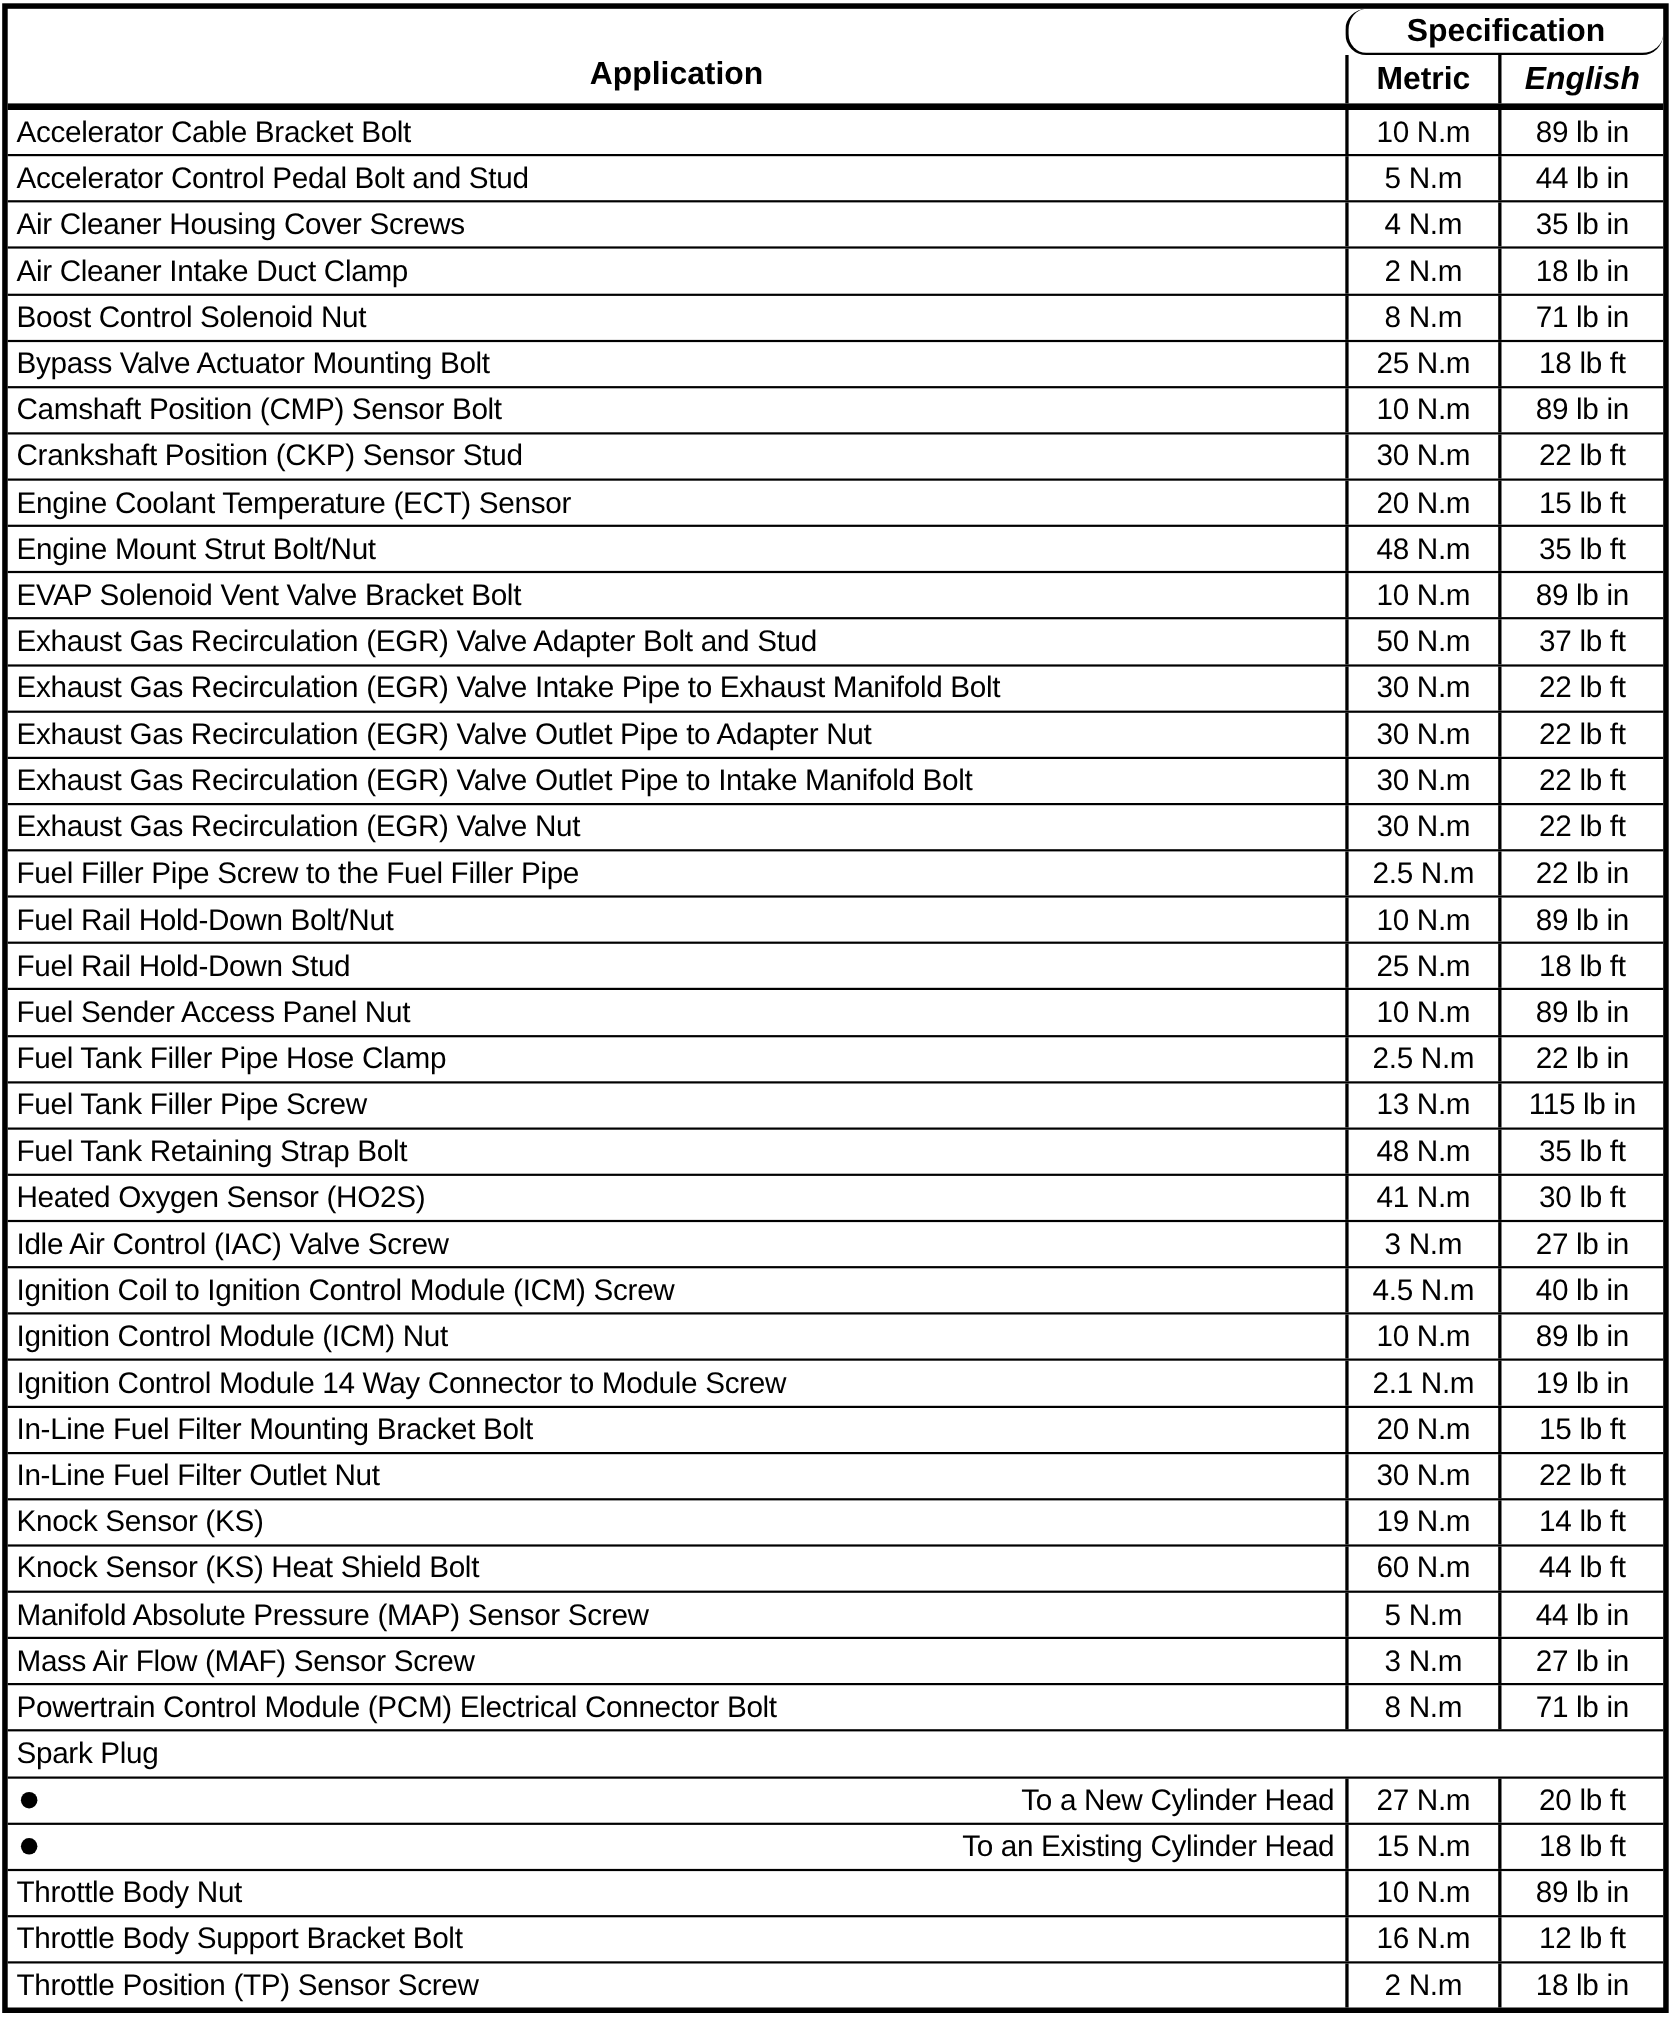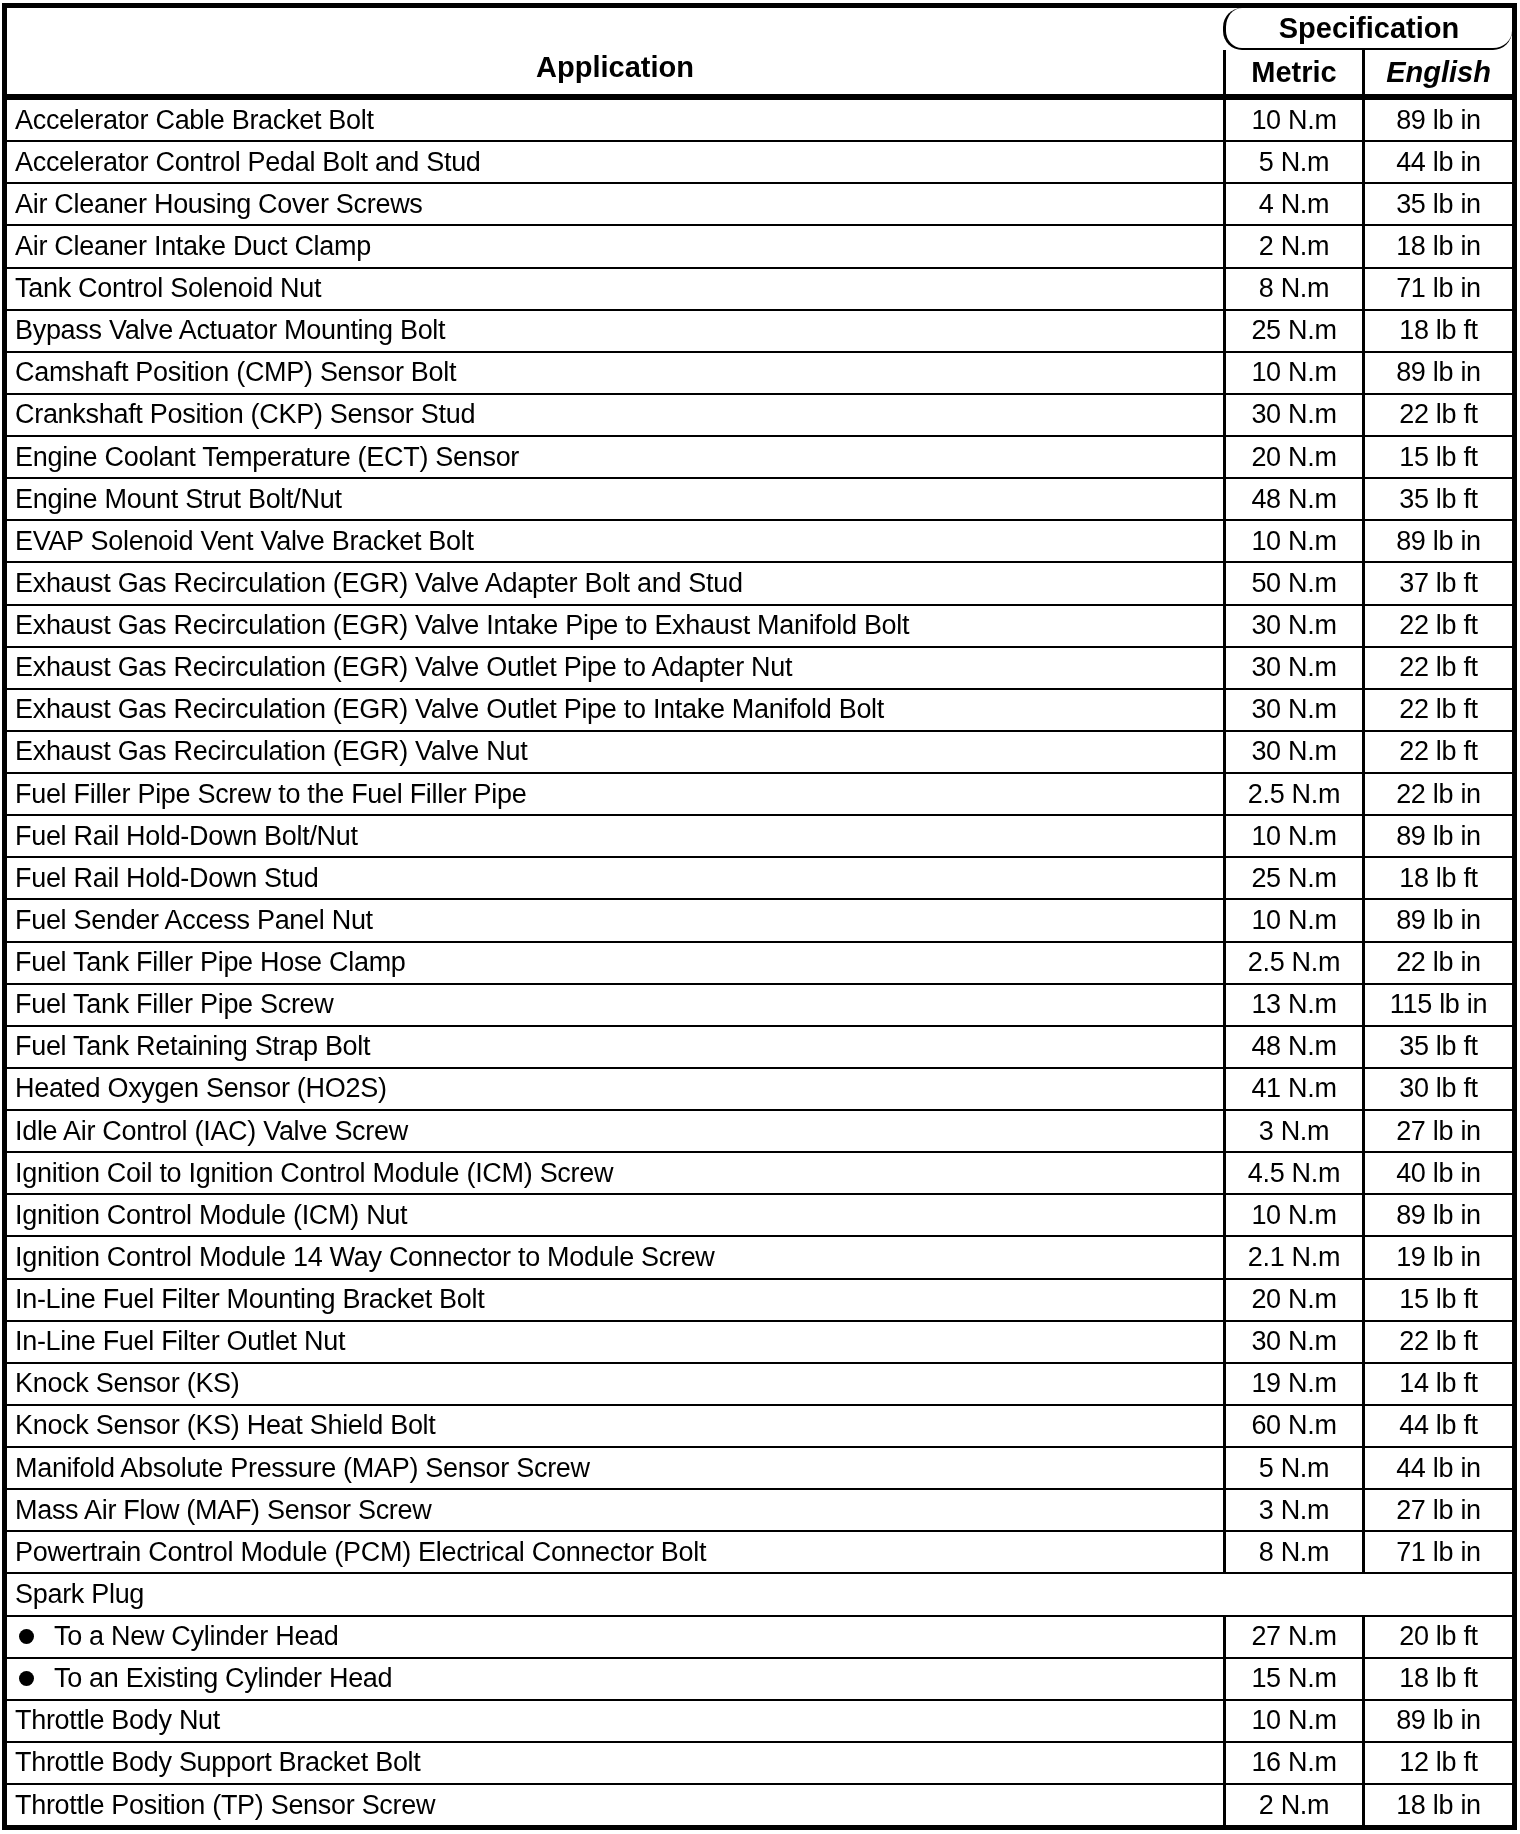--- a/index.html
+++ b/index.html
@@ -98,21 +98,21 @@
   .cell.application {
     justify-content: flex-start;
     padding-left: 8px;
     padding-right: 10px;
   }
   .cell.metric, .cell.english {
     justify-content: center;
     border-left: 3px solid #000000;
     text-align: center;
   }
-  .row.bullet .cell.application { padding-left: 12px; }
+  .row.bullet .cell.application { padding-left: 12px; justify-content: space-between; }
   .bullet-dot {
     display: inline-block;
     width: 15px;
     height: 15px;
     border-radius: 50%;
     background: #000000;
     margin-right: 20px;
     flex: 0 0 auto;
   }
 </style>
@@ -158,21 +158,21 @@
     <div class="cell application">
 
       <span class="app-label">Air Cleaner Intake Duct Clamp</span>
     </div>
     <div class="cell metric">2 N.m</div>
     <div class="cell english">18 lb in</div>
   </div>
         <div class="row normal">
     <div class="cell application">
 
-      <span class="app-label">Tank Control Solenoid Nut</span>
+      <span class="app-label">Boost Control Solenoid Nut</span>
     </div>
     <div class="cell metric">8 N.m</div>
     <div class="cell english">71 lb in</div>
   </div>
         <div class="row normal">
     <div class="cell application">
 
       <span class="app-label">Bypass Valve Actuator Mounting Bolt</span>
     </div>
     <div class="cell metric">25 N.m</div>

